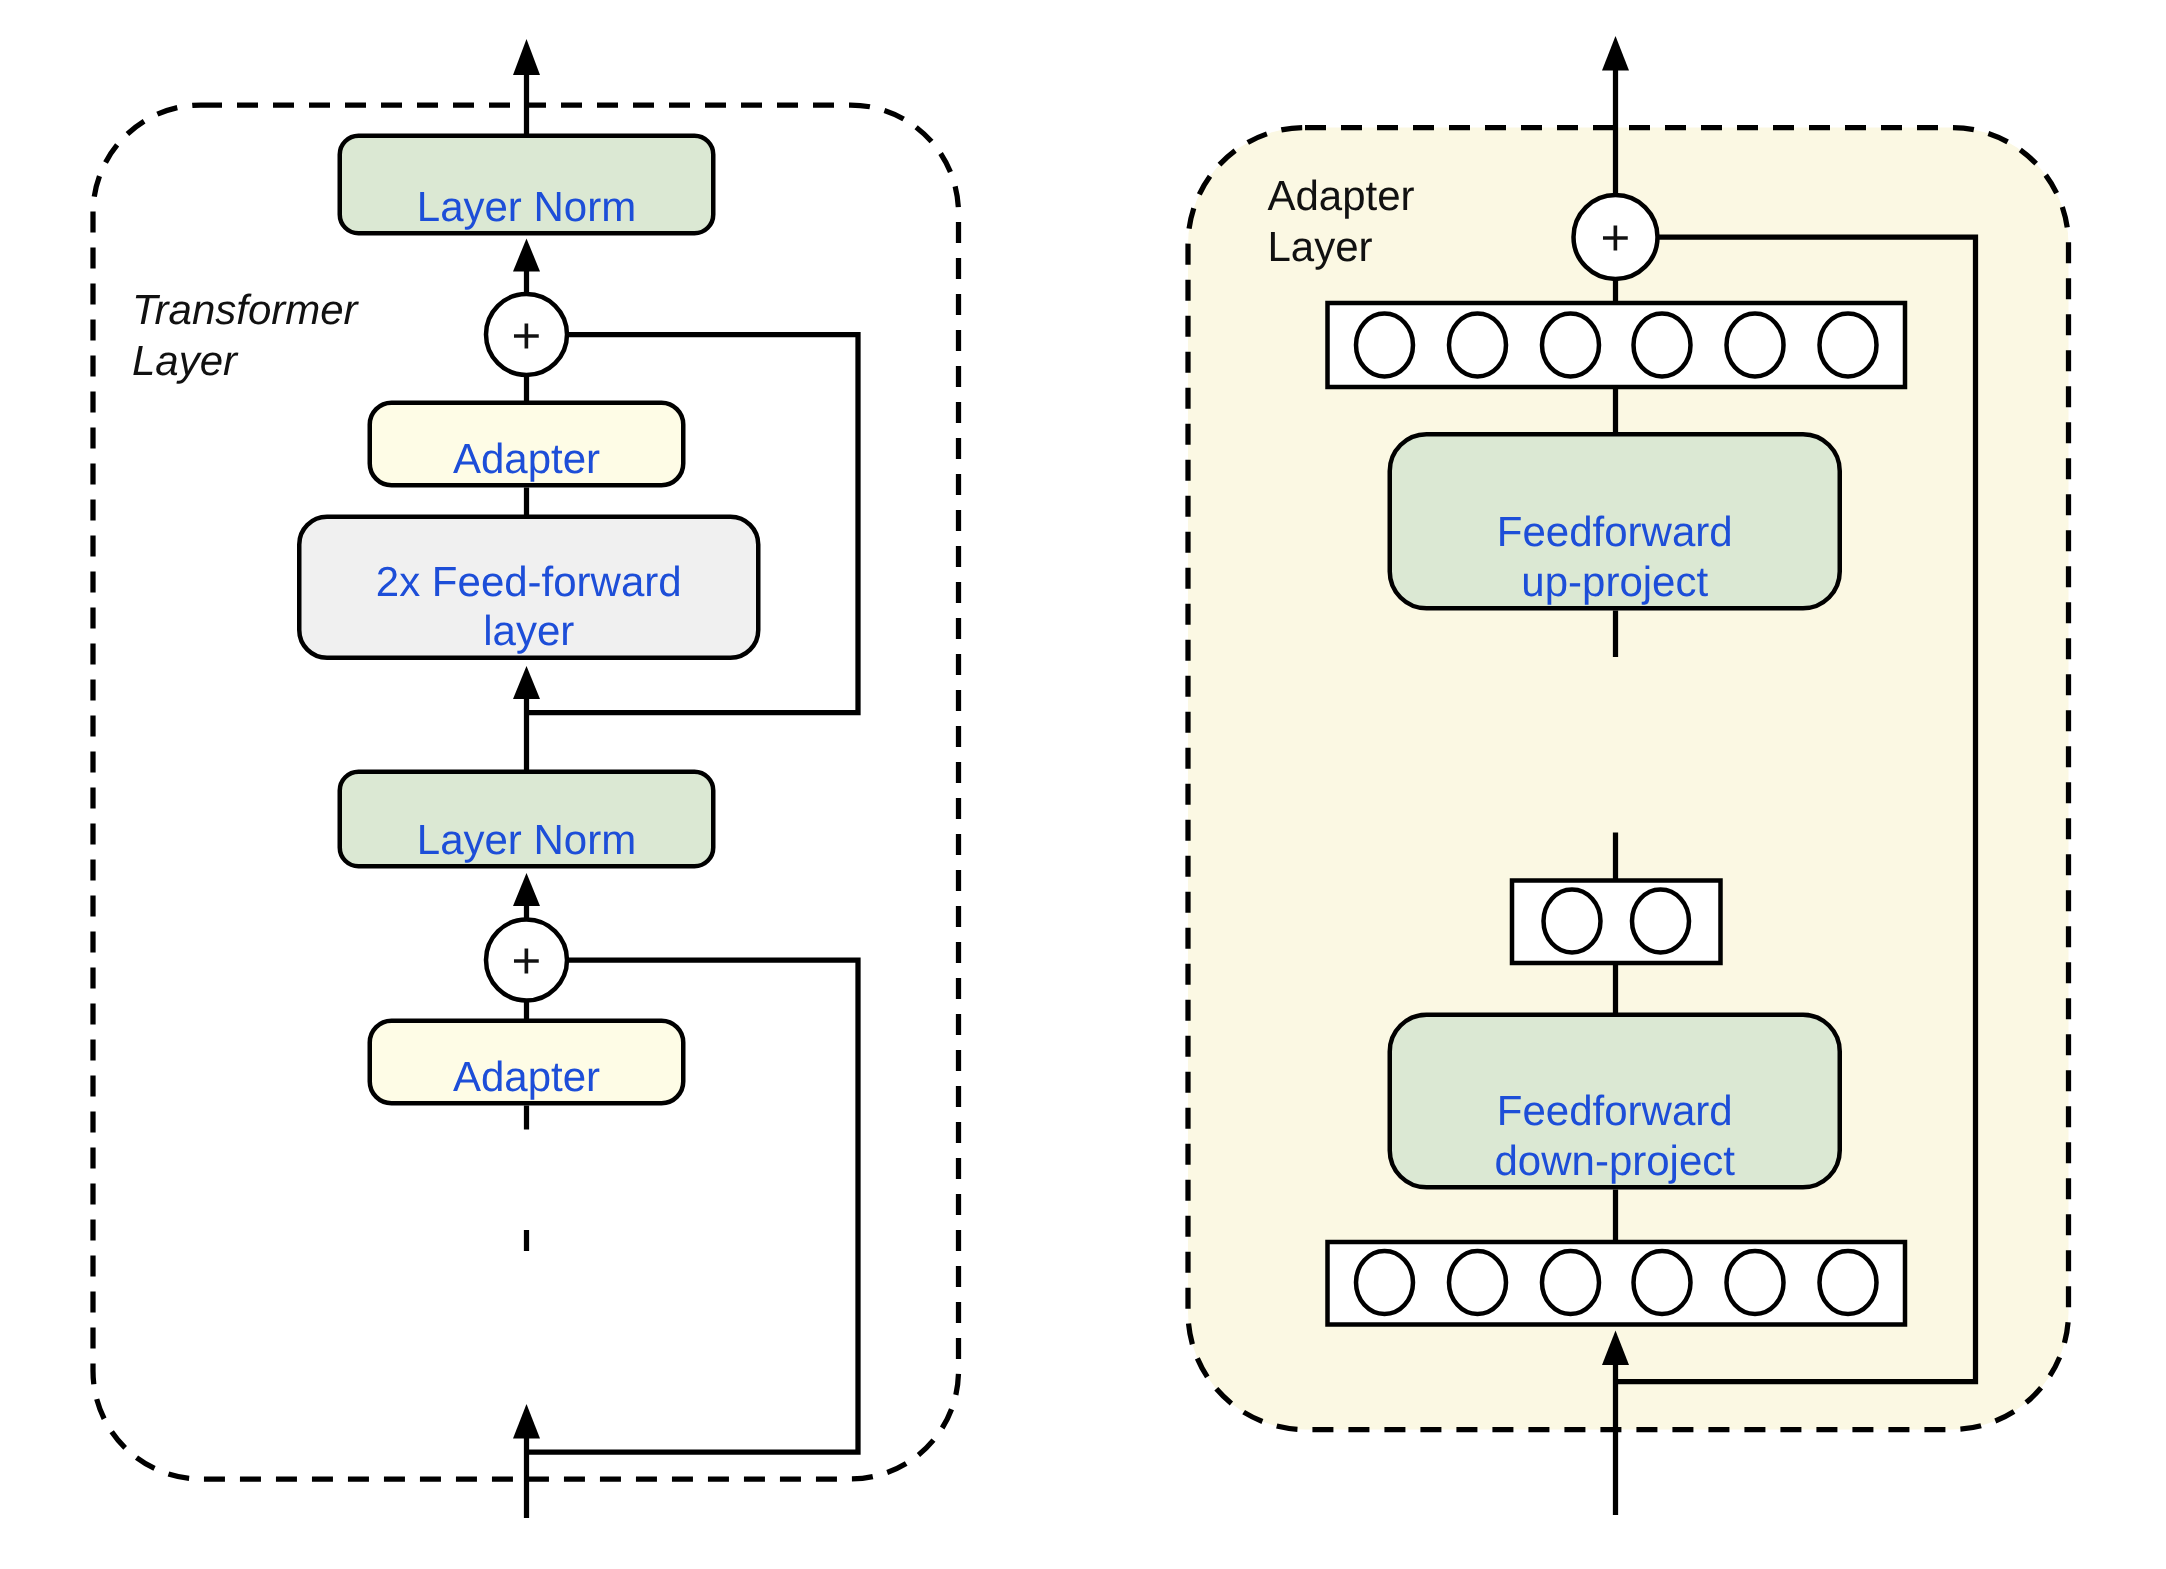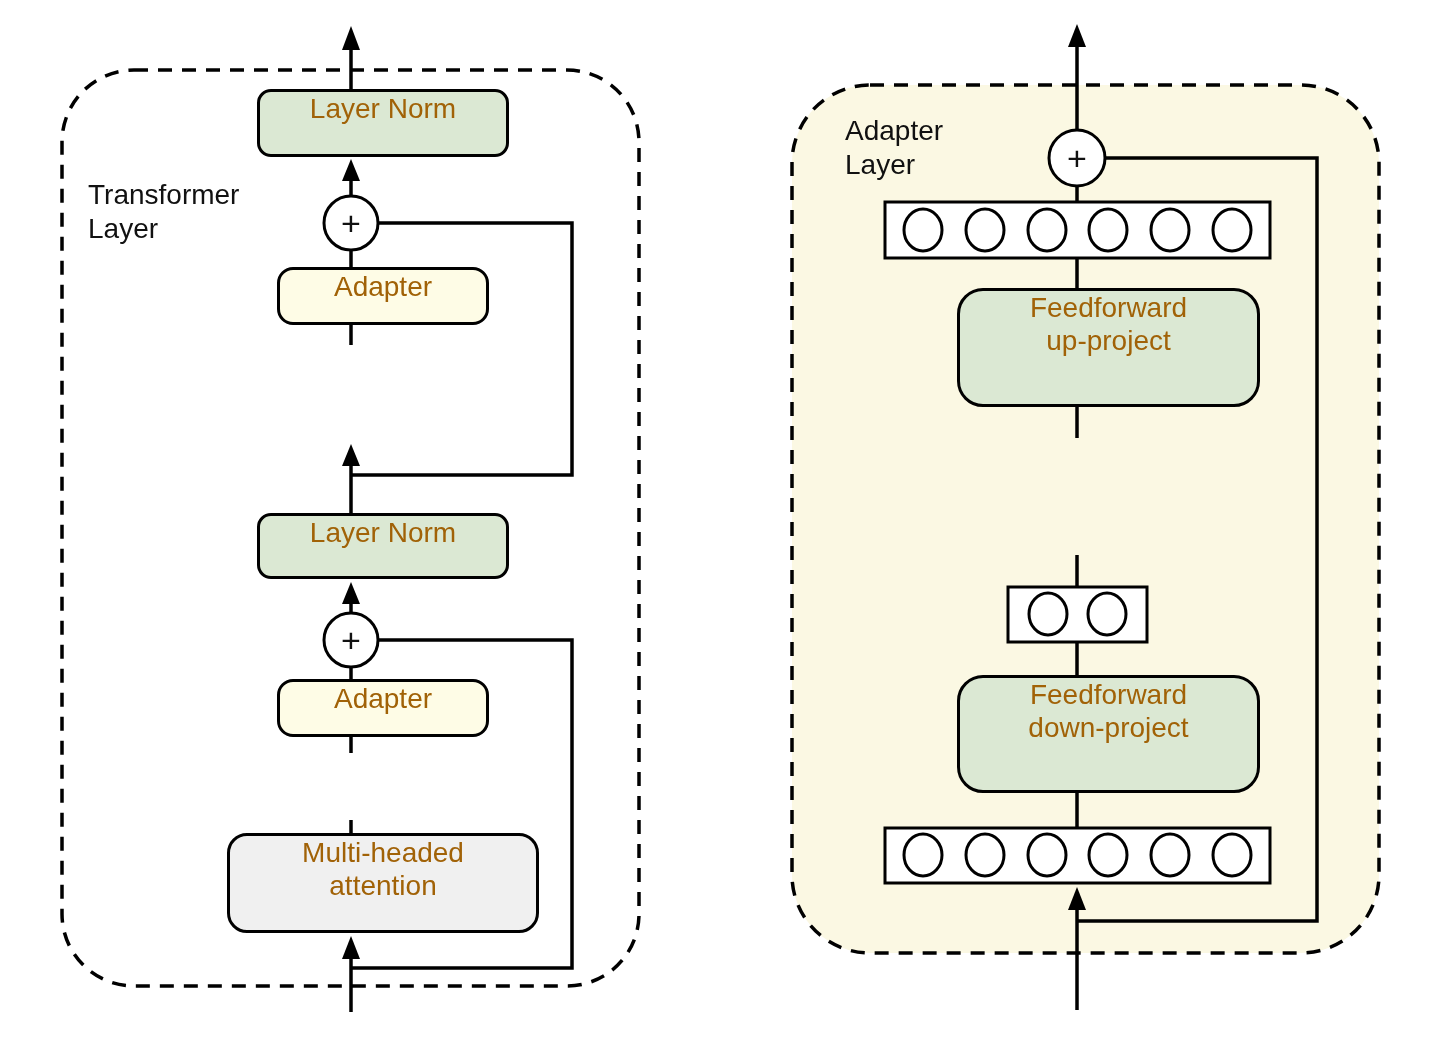--- a/index.html
+++ b/index.html
@@ -10,22 +10,22 @@
   #stage{
     position:relative; width:1444px; height:1046px;
     background:var(--background);
     font-family:"Liberation Sans", sans-serif;
     color:#111;
   }
   #wires{position:absolute;left:0;top:0;z-index:0;}
   .box{
     position:absolute; z-index:2; box-sizing:border-box;
     border:3px solid var(--stroke);
-    display:flex; flex-direction:column; align-items:center; justify-content:flex-start;
-    font-size:28px; line-height:33px; text-align:center; color:#a16207;margin-left:32px;
+    display:flex; flex-direction:column; align-items:center; justify-content:flex-end;
+    font-size:28px; line-height:33px; text-align:center; color:#1d4ed8;
   }
   .green{background:var(--green); border-radius:14px;}
   .yellow{background:var(--yellow); border-radius:16px;}
   .gray{background:var(--gray); border-radius:20px;}
   .biground{border-radius:26px;}
   .frame-label{
     position:absolute; z-index:2; font-size:28px; line-height:34px; color:#111;
   }
   .frame-label span{display:block;}
   .wire{stroke:var(--stroke); stroke-width:3.5; fill:none;}
@@ -111,47 +111,47 @@
     <ellipse class="unit" cx="985" cy="855" rx="19" ry="21"></ellipse>
     <ellipse class="unit" cx="1047" cy="855" rx="19" ry="21"></ellipse>
     <ellipse class="unit" cx="1108" cy="855" rx="19" ry="21"></ellipse>
     <ellipse class="unit" cx="1170" cy="855" rx="19" ry="21"></ellipse>
     <ellipse class="unit" cx="1232" cy="855" rx="19" ry="21"></ellipse>
 
     <line class="wire" x1="1077" y1="1010" x2="1077" y2="910"></line>
     <polygon class="ah" points="1077,887 1068,910 1086,910"></polygon>
   </svg>
 
-  <div class="frame-label" style="left:88px; top:178px;">
+  <div class="frame-label" style="left:88px; top:190px;font-style:italic;">
     <span>Transformer</span>
     <span>Layer</span>
   </div>
 
   <div class="box green" style="left:225px; top:89px; width:252px; height:68px;">
     <span>Layer Norm</span>
   </div>
 
   <div class="box yellow" style="left:245px; top:267px; width:212px; height:58px;">
     <span>Adapter</span>
   </div>
 
+  <div class="box gray" style="left:198px; top:343px; width:309px; height:97px;">
+    <span>2x Feed-forward</span>
+    <span>layer</span>
+  </div>
 
   <div class="box green" style="left:225px; top:513px; width:252px; height:66px;">
     <span>Layer Norm</span>
   </div>
 
   <div class="box yellow" style="left:245px; top:679px; width:212px; height:58px;">
     <span>Adapter</span>
   </div>
 
 
-  <div class="box gray" style="left:195px; top:833px; width:312px; height:100px;">
-    <span>Multi-headed</span>
-    <span>attention</span>
-  </div>
 
   <div class="frame-label" style="left:845px; top:114px;">
     <span>Adapter</span>
     <span>Layer</span>
   </div>
 
   <div class="box green biground" style="left:925px; top:288px; width:303px; height:119px;">
     <span>Feedforward</span>
     <span>up-project</span>
   </div>

